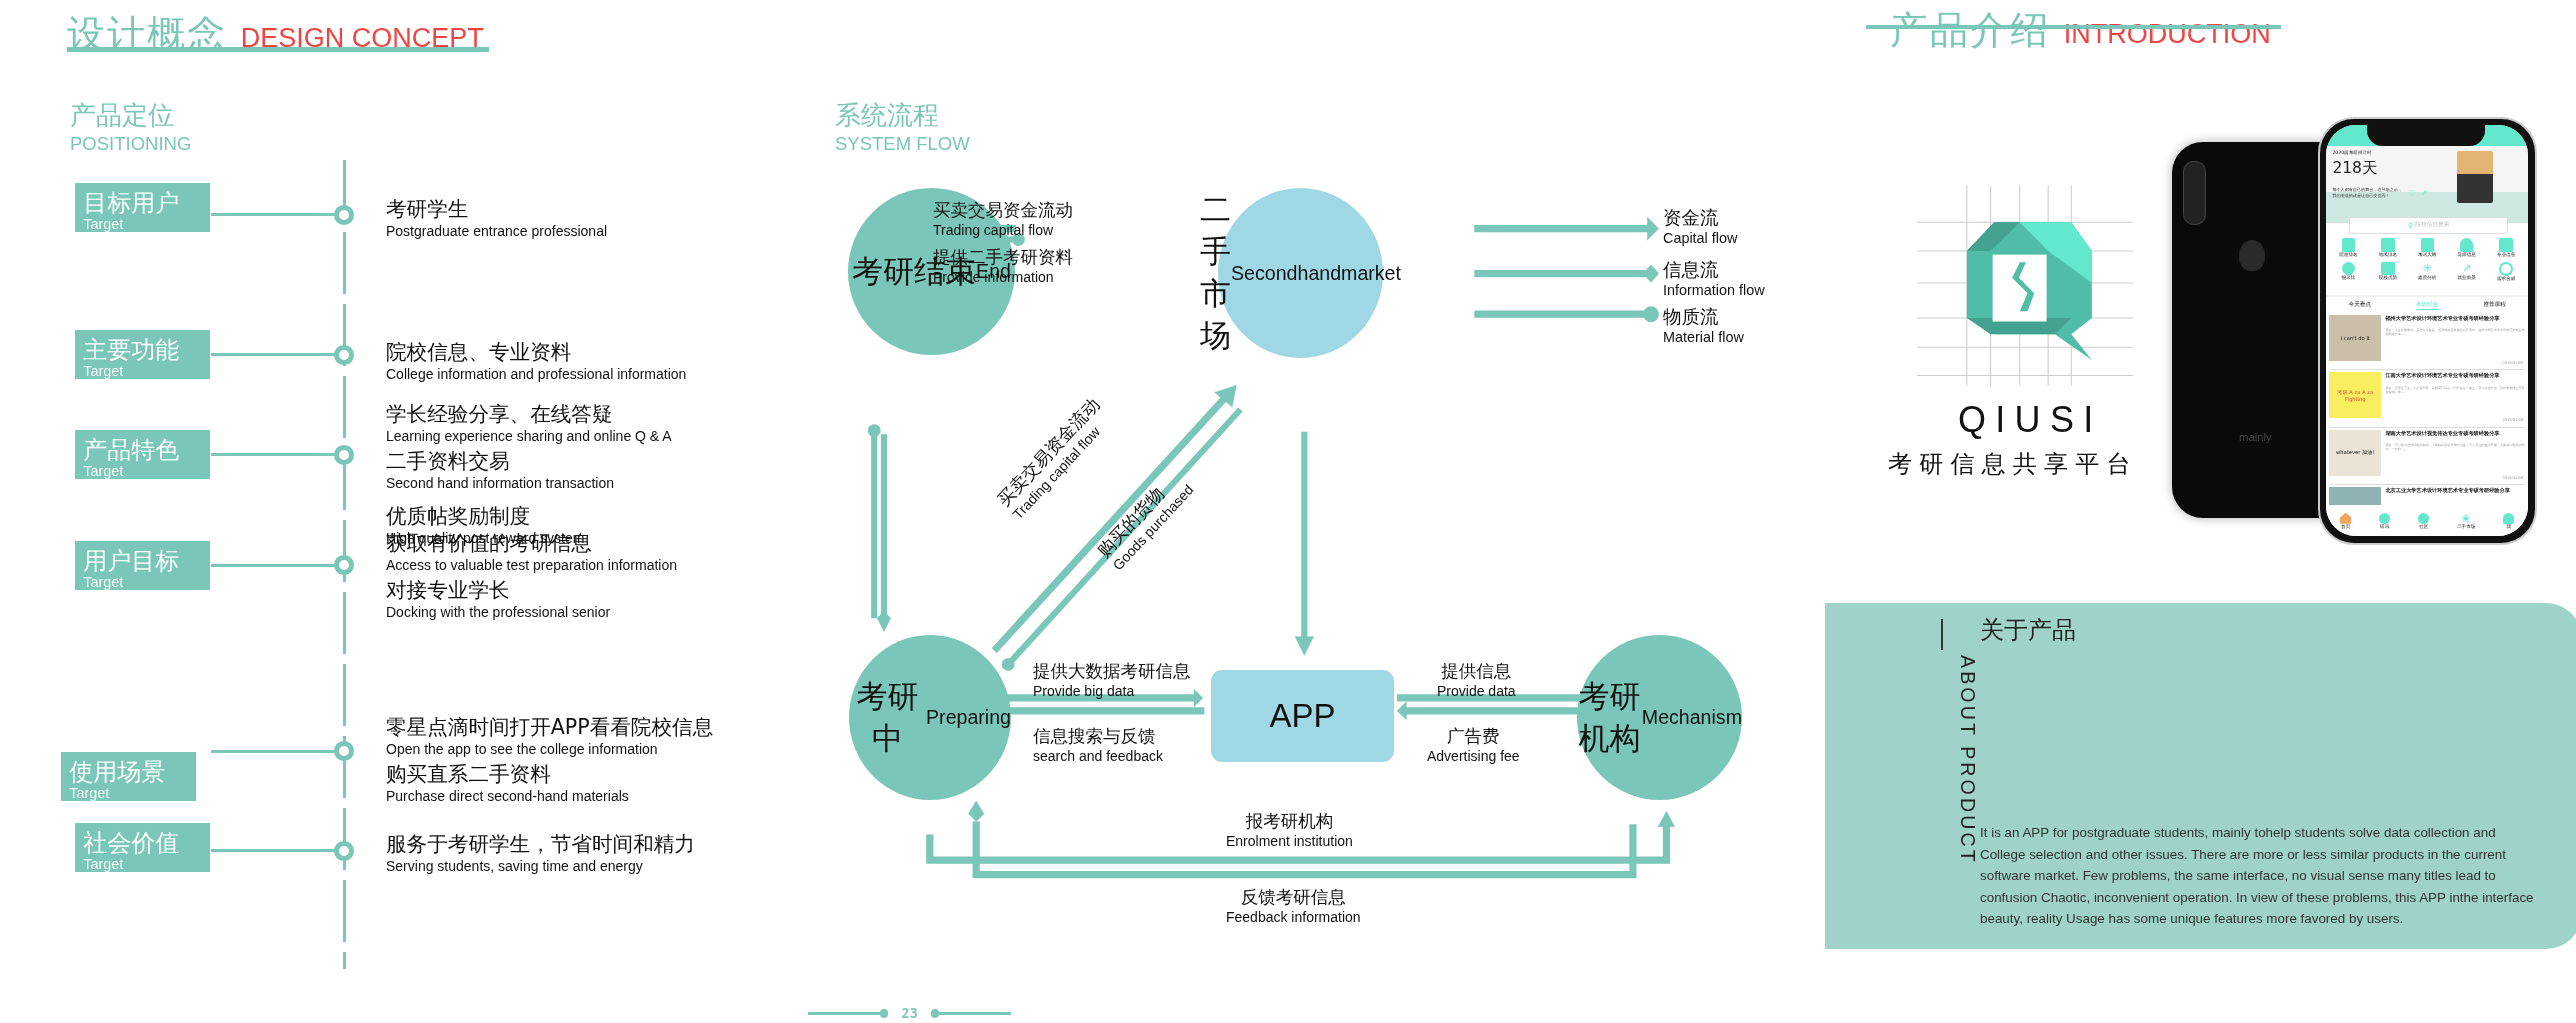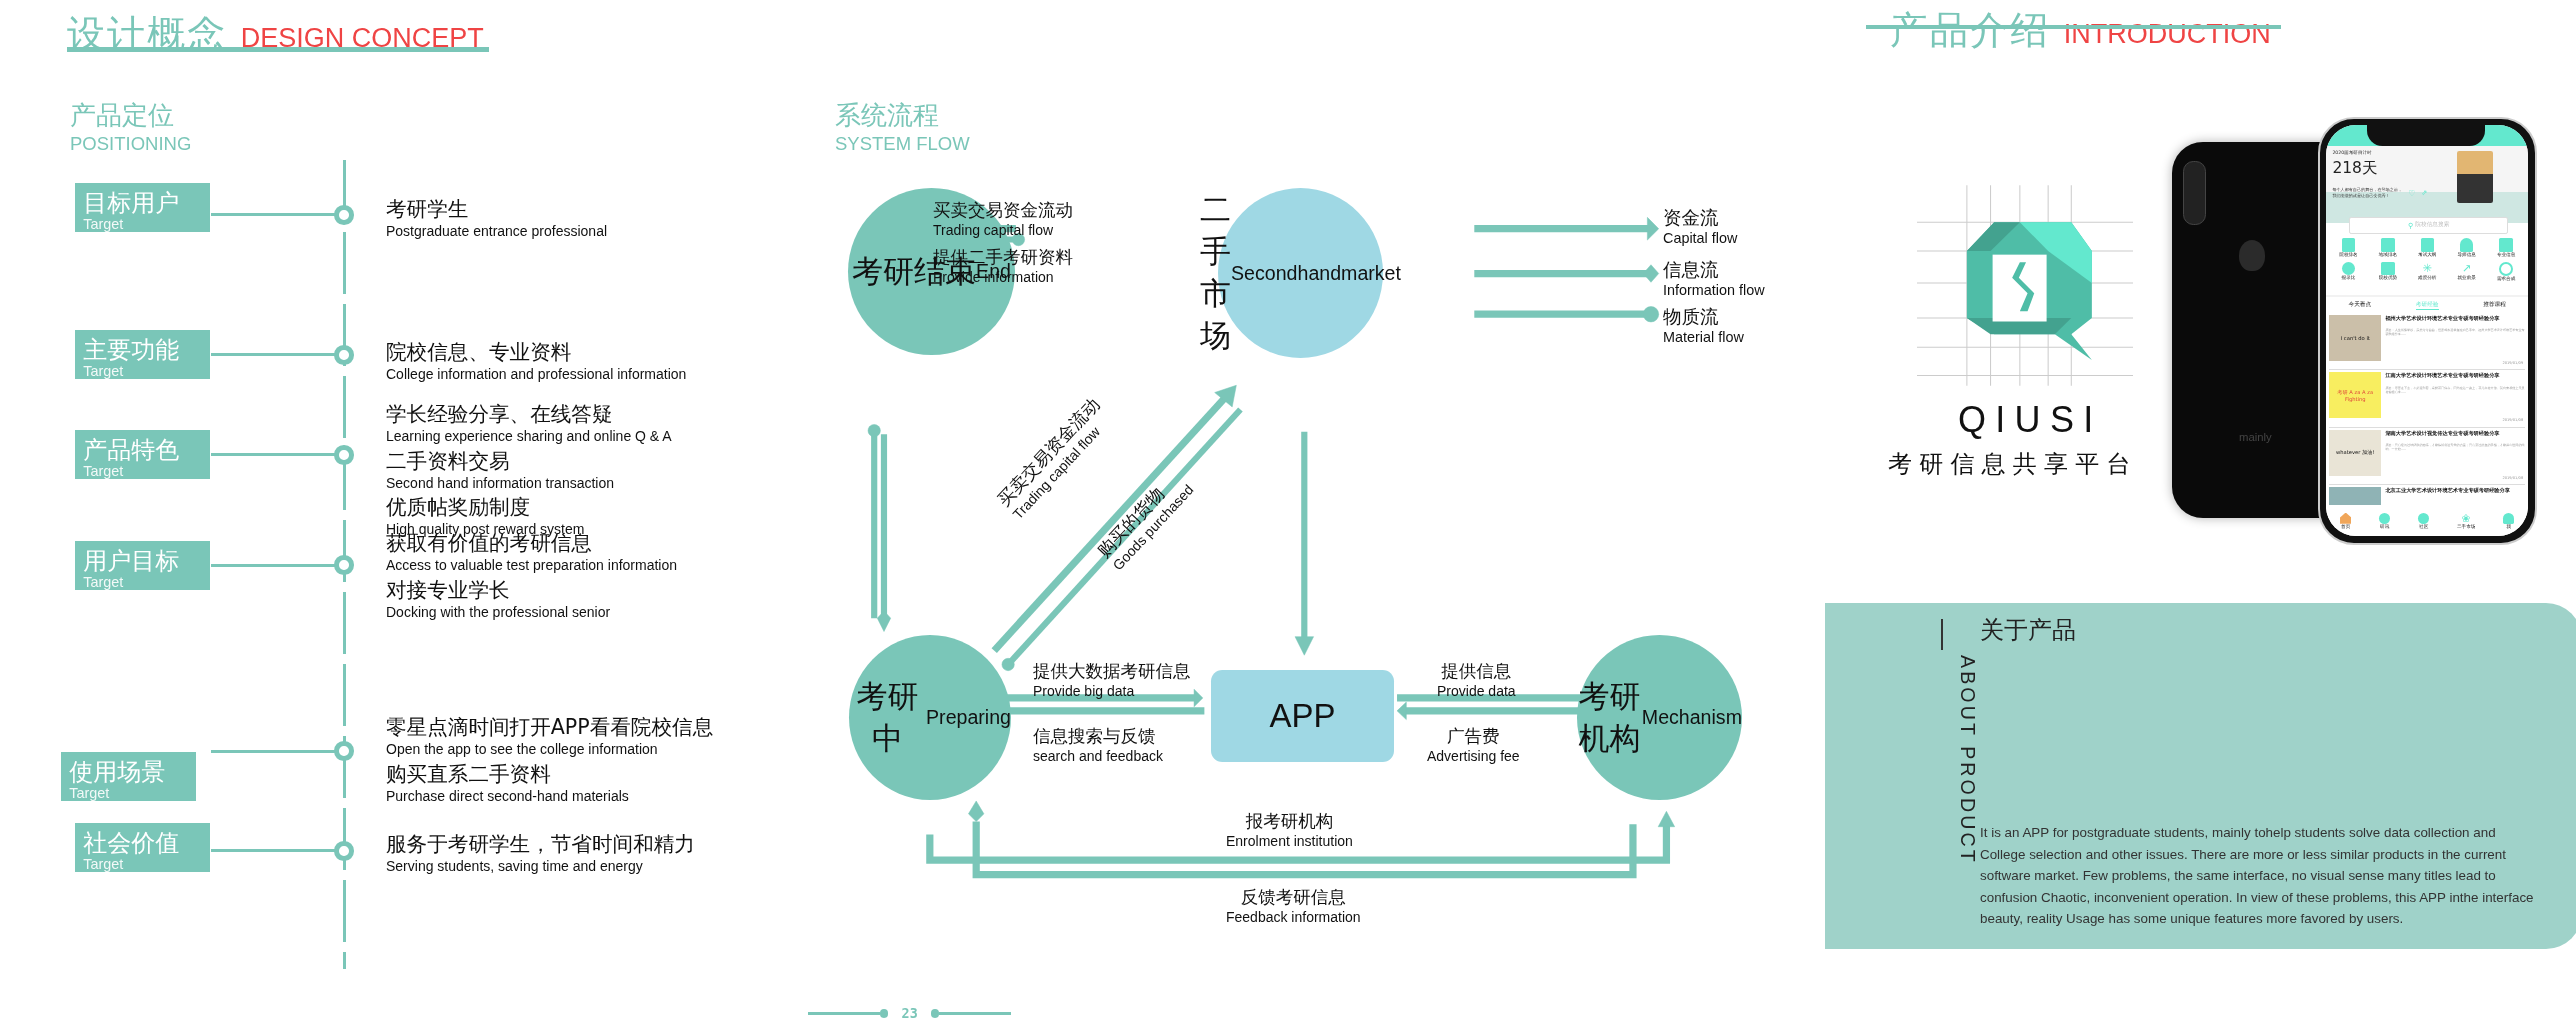--- a/index.html
+++ b/index.html
@@ -72,21 +72,21 @@
   <div class="zh">产品特色</div>
   <div class="en">Target</div>
 </div>
 <div class="connector" style="left:211px;top:453px;width:124px;"></div>
 <div class="node" style="left:334px;top:445px;"></div>
 <div class="abs" style="left:386px;top:402px;">
   <div class="item-zh">学长经验分享、在线答疑</div>
   <div class="item-en">Learning experience sharing and online Q &amp; A</div>
   <div class="item-zh" style="margin-top:3.1px;">二手资料交易</div>
   <div class="item-en">Second hand information transaction</div>
-  <div class="item-zh" style="margin-top:3px;">优质帖奖励制度</div>
+  <div class="item-zh" style="margin-top:12px;">优质帖奖励制度</div>
   <div class="item-en">High quality post reward system</div>
 </div>
 
 <div class="pos-box" style="left:75px;top:541px;">
   <div class="zh">用户目标</div>
   <div class="en">Target</div>
 </div>
 <div class="connector" style="left:211px;top:564px;width:124px;"></div>
 <div class="node" style="left:334px;top:555px;"></div>
 <div class="abs" style="left:386px;top:531px;">

